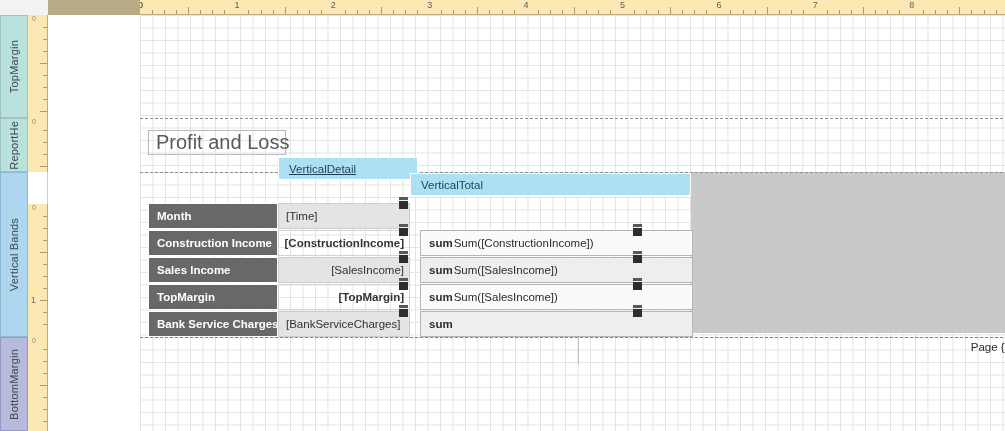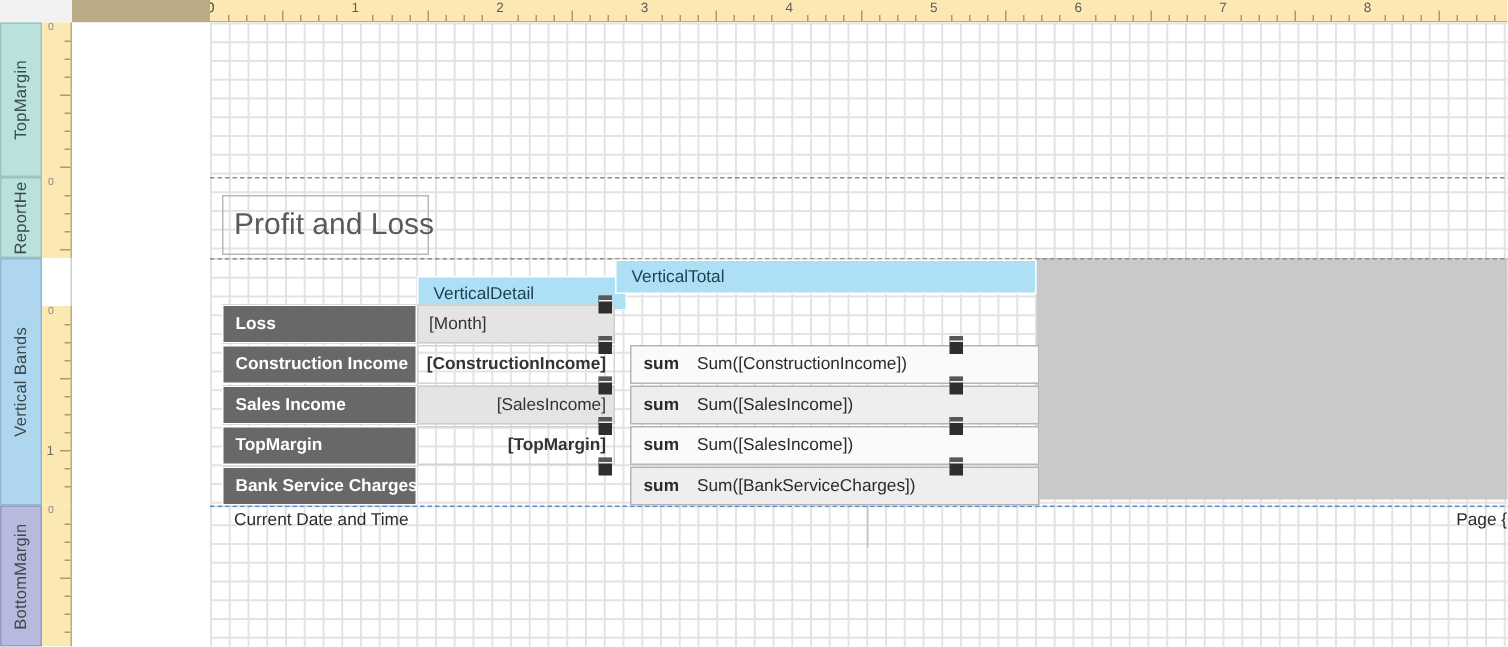--- a/index.html
+++ b/index.html
@@ -75,21 +75,21 @@
   }
   .dcell.light{background:transparent;border-color:#d2d2d2;font-weight:bold;}
   .dcell.r{justify-content:flex-end;padding-right:5px;}
   .dcell.l{justify-content:flex-start;padding-left:7px;}
   .tcell{
     position:absolute;background:#eeeeee;border:1px solid #b5b5b5;box-sizing:border-box;
     font-size:11.5px;color:#2b2b2b;display:flex;align-items:center;padding-left:8px;
     white-space:nowrap;
   }
   .tcell.white{background:#fafafa;}
-  .sumtag{font-weight:bold;margin-right:12px;}
+  .sumtag{font-weight:bold;margin-right:1px;}
   .handle{
     position:absolute;width:9px;height:12px;background:#2e2e2e;
     box-shadow:inset 0 3px 0 #585858, inset 0 4px 0 #f0f0f0;
   }
 
   
   .title-box{
     position:absolute;border:1px solid #b9b9b9;box-sizing:border-box;background:transparent;
     font-size:20px;color:#5a5a5a;display:flex;align-items:center;padding-left:7px;white-space:nowrap;
   }
@@ -256,27 +256,27 @@
       <div class="griddots" style="left:0;top:157px;width:913px;height:165px;"></div>
 
       <div class="griddots" style="left:0;top:322px;width:913px;height:109px;"></div>
 
       <div class="greyfill" style="left:551px;top:157px;width:362px;height:161px;"></div>
 
       <div class="bandline" style="top:103px;"></div>
       <div class="bandline" style="top:157px;"></div>
       <div class="bandline blue" style="top:322px;"></div>
 
-      <div class="title-box" style="left:8px;top:115px;width:138px;height:40px;">Profit and Loss</div>
+      <div class="title-box" style="left:8px;top:115px;width:138px;height:25px;">Profit and Loss</div>
 
       <div id="table-layer" style="position:absolute;left:0;top:0;width:913px;height:431px;">
-          <div class="thead-cell" style="left: 138px; top: 169px; width: 140px; height: 23px;">VerticalDetail</div>
+          <div class="thead-cell" style="left: 138px; top: 142px; width: 140px; height: 23px; text-decoration: underline;">VerticalDetail</div>
           <div class="thead-cell" style="left: 270px; top: 158px; width: 281px; height: 23px;">VerticalTotal</div>
-          <div class="hcell" style="left: 8px; top: 188px; width: 130px; height: 26px;">Loss</div>
-          <div class="dcell l" style="left: 138px; top: 188px; width: 132px; height: 26px;">[Month]</div>
+          <div class="hcell" style="left: 8px; top: 188px; width: 130px; height: 26px;">Month</div>
+          <div class="dcell l" style="left: 138px; top: 188px; width: 132px; height: 26px;">[Time]</div>
           <div class="handle" style="left: 259px; top: 182px;"></div>
           <div class="hcell" style="left: 8px; top: 215px; width: 130px; height: 26px;">Construction Income</div>
           <div class="dcell r light" style="left: 138px; top: 215px; width: 132px; height: 26px;">[ConstructionIncome]</div>
           <div class="handle" style="left: 259px; top: 209px;"></div>
           <div class="tcell white" style="left: 280px; top: 215px; width: 273px; height: 26px;">
             <span class="sumtag">sum</span>
             <span>Sum([ConstructionIncome])</span>
           </div>
           <div class="handle" style="left: 493px; top: 209px;"></div>
           <div class="hcell" style="left: 8px; top: 242px; width: 130px; height: 26px;">Sales Income</div>
@@ -289,27 +289,26 @@
           <div class="handle" style="left: 493px; top: 236px;"></div>
           <div class="hcell" style="left: 8px; top: 269px; width: 130px; height: 26px;">TopMargin</div>
           <div class="dcell r light" style="left: 138px; top: 269px; width: 132px; height: 26px;">[TopMargin]</div>
           <div class="handle" style="left: 259px; top: 263px;"></div>
           <div class="tcell white" style="left: 280px; top: 269px; width: 273px; height: 26px;">
             <span class="sumtag">sum</span>
             <span>Sum([SalesIncome])</span>
           </div>
           <div class="handle" style="left: 493px; top: 263px;"></div>
           <div class="hcell" style="left: 8px; top: 296px; width: 130px; height: 26px;">Bank Service Charges</div>
+          <div class="dcell l" style="left: 138px; top: 296px; width: 132px; height: 26px;">[BankServiceCharges]</div>
           <div class="handle" style="left: 259px; top: 290px;"></div>
           <div class="tcell" style="left: 280px; top: 296px; width: 273px; height: 26px;">
             <span class="sumtag">sum</span>
-            <span>Sum([BankServiceCharges])</span>
           </div>
           <div class="handle" style="left: 493px; top: 290px;"></div>
         </div>
 
-      <div class="foot-left" style="left:8px;top:322px;width:300px;height:20px;">Current Date and Time</div>
       <div class="vsplit" style="left:438px;top:322px;height:28px;"></div>
       <div class="foot-right" style="left:620px;top:322px;width:293px;height:20px;">Page {0} of {1}</div>
 
     </div>
   </div>
 </div>
 
 </body></html>

